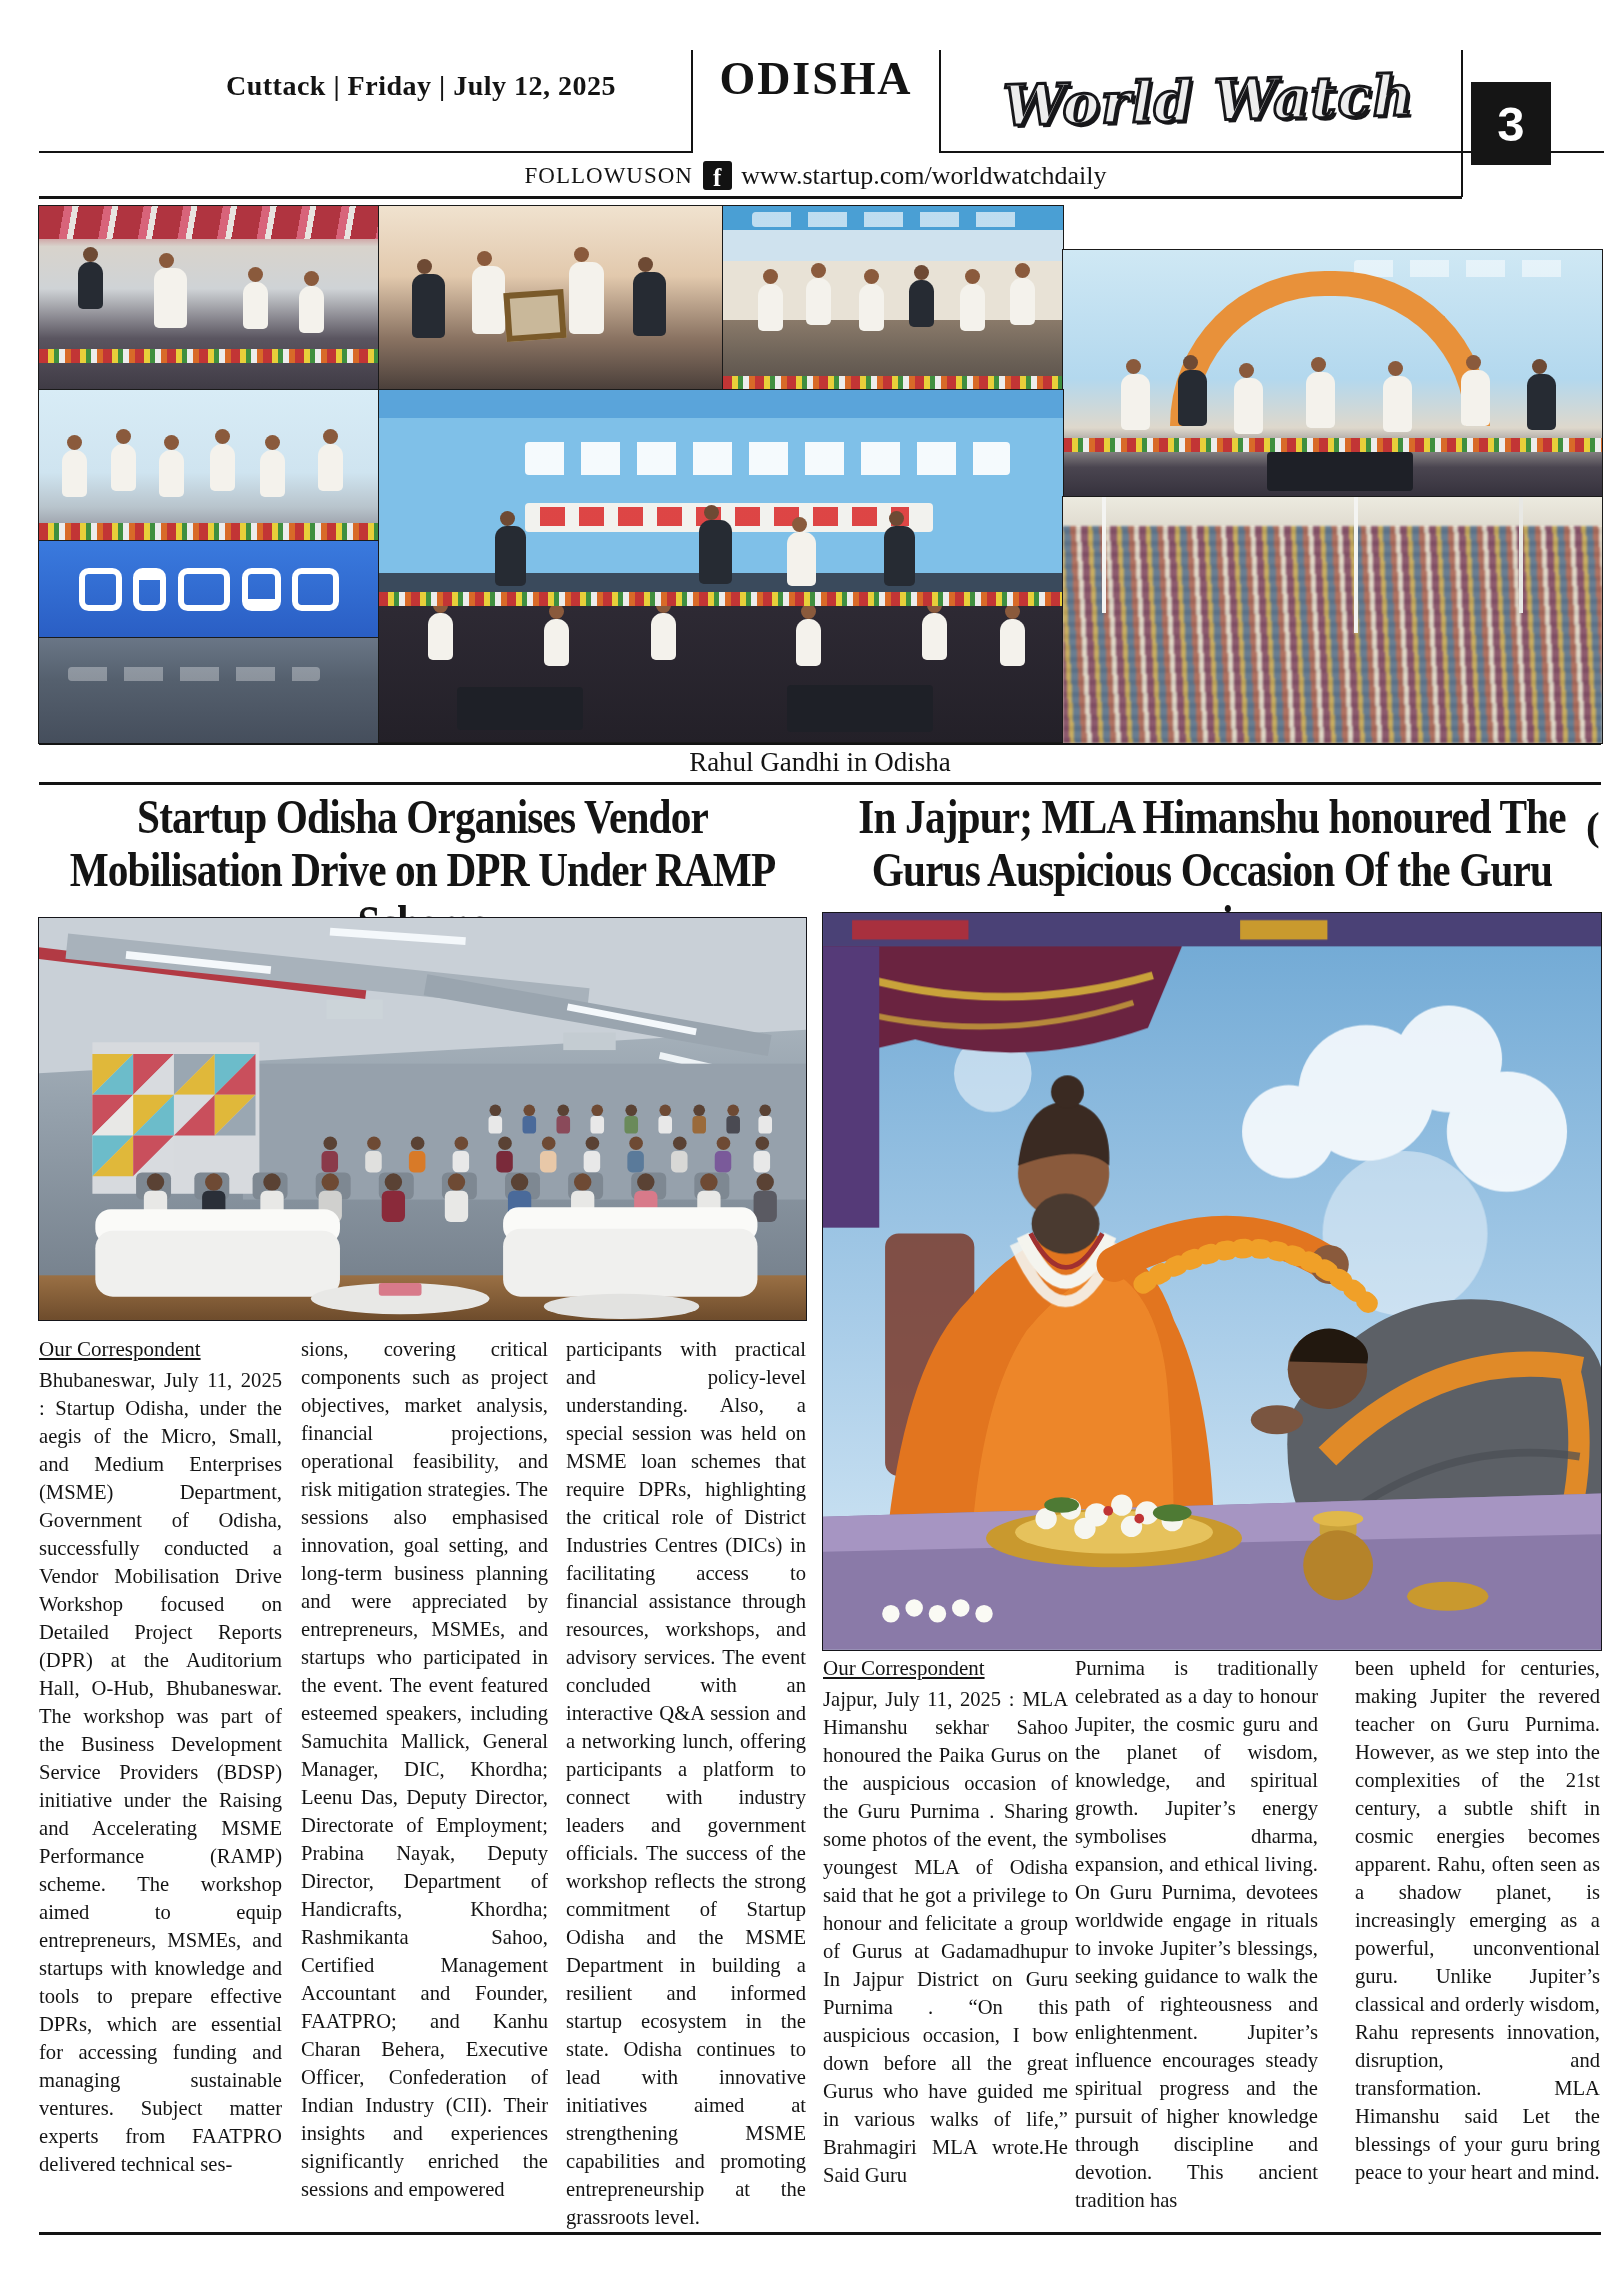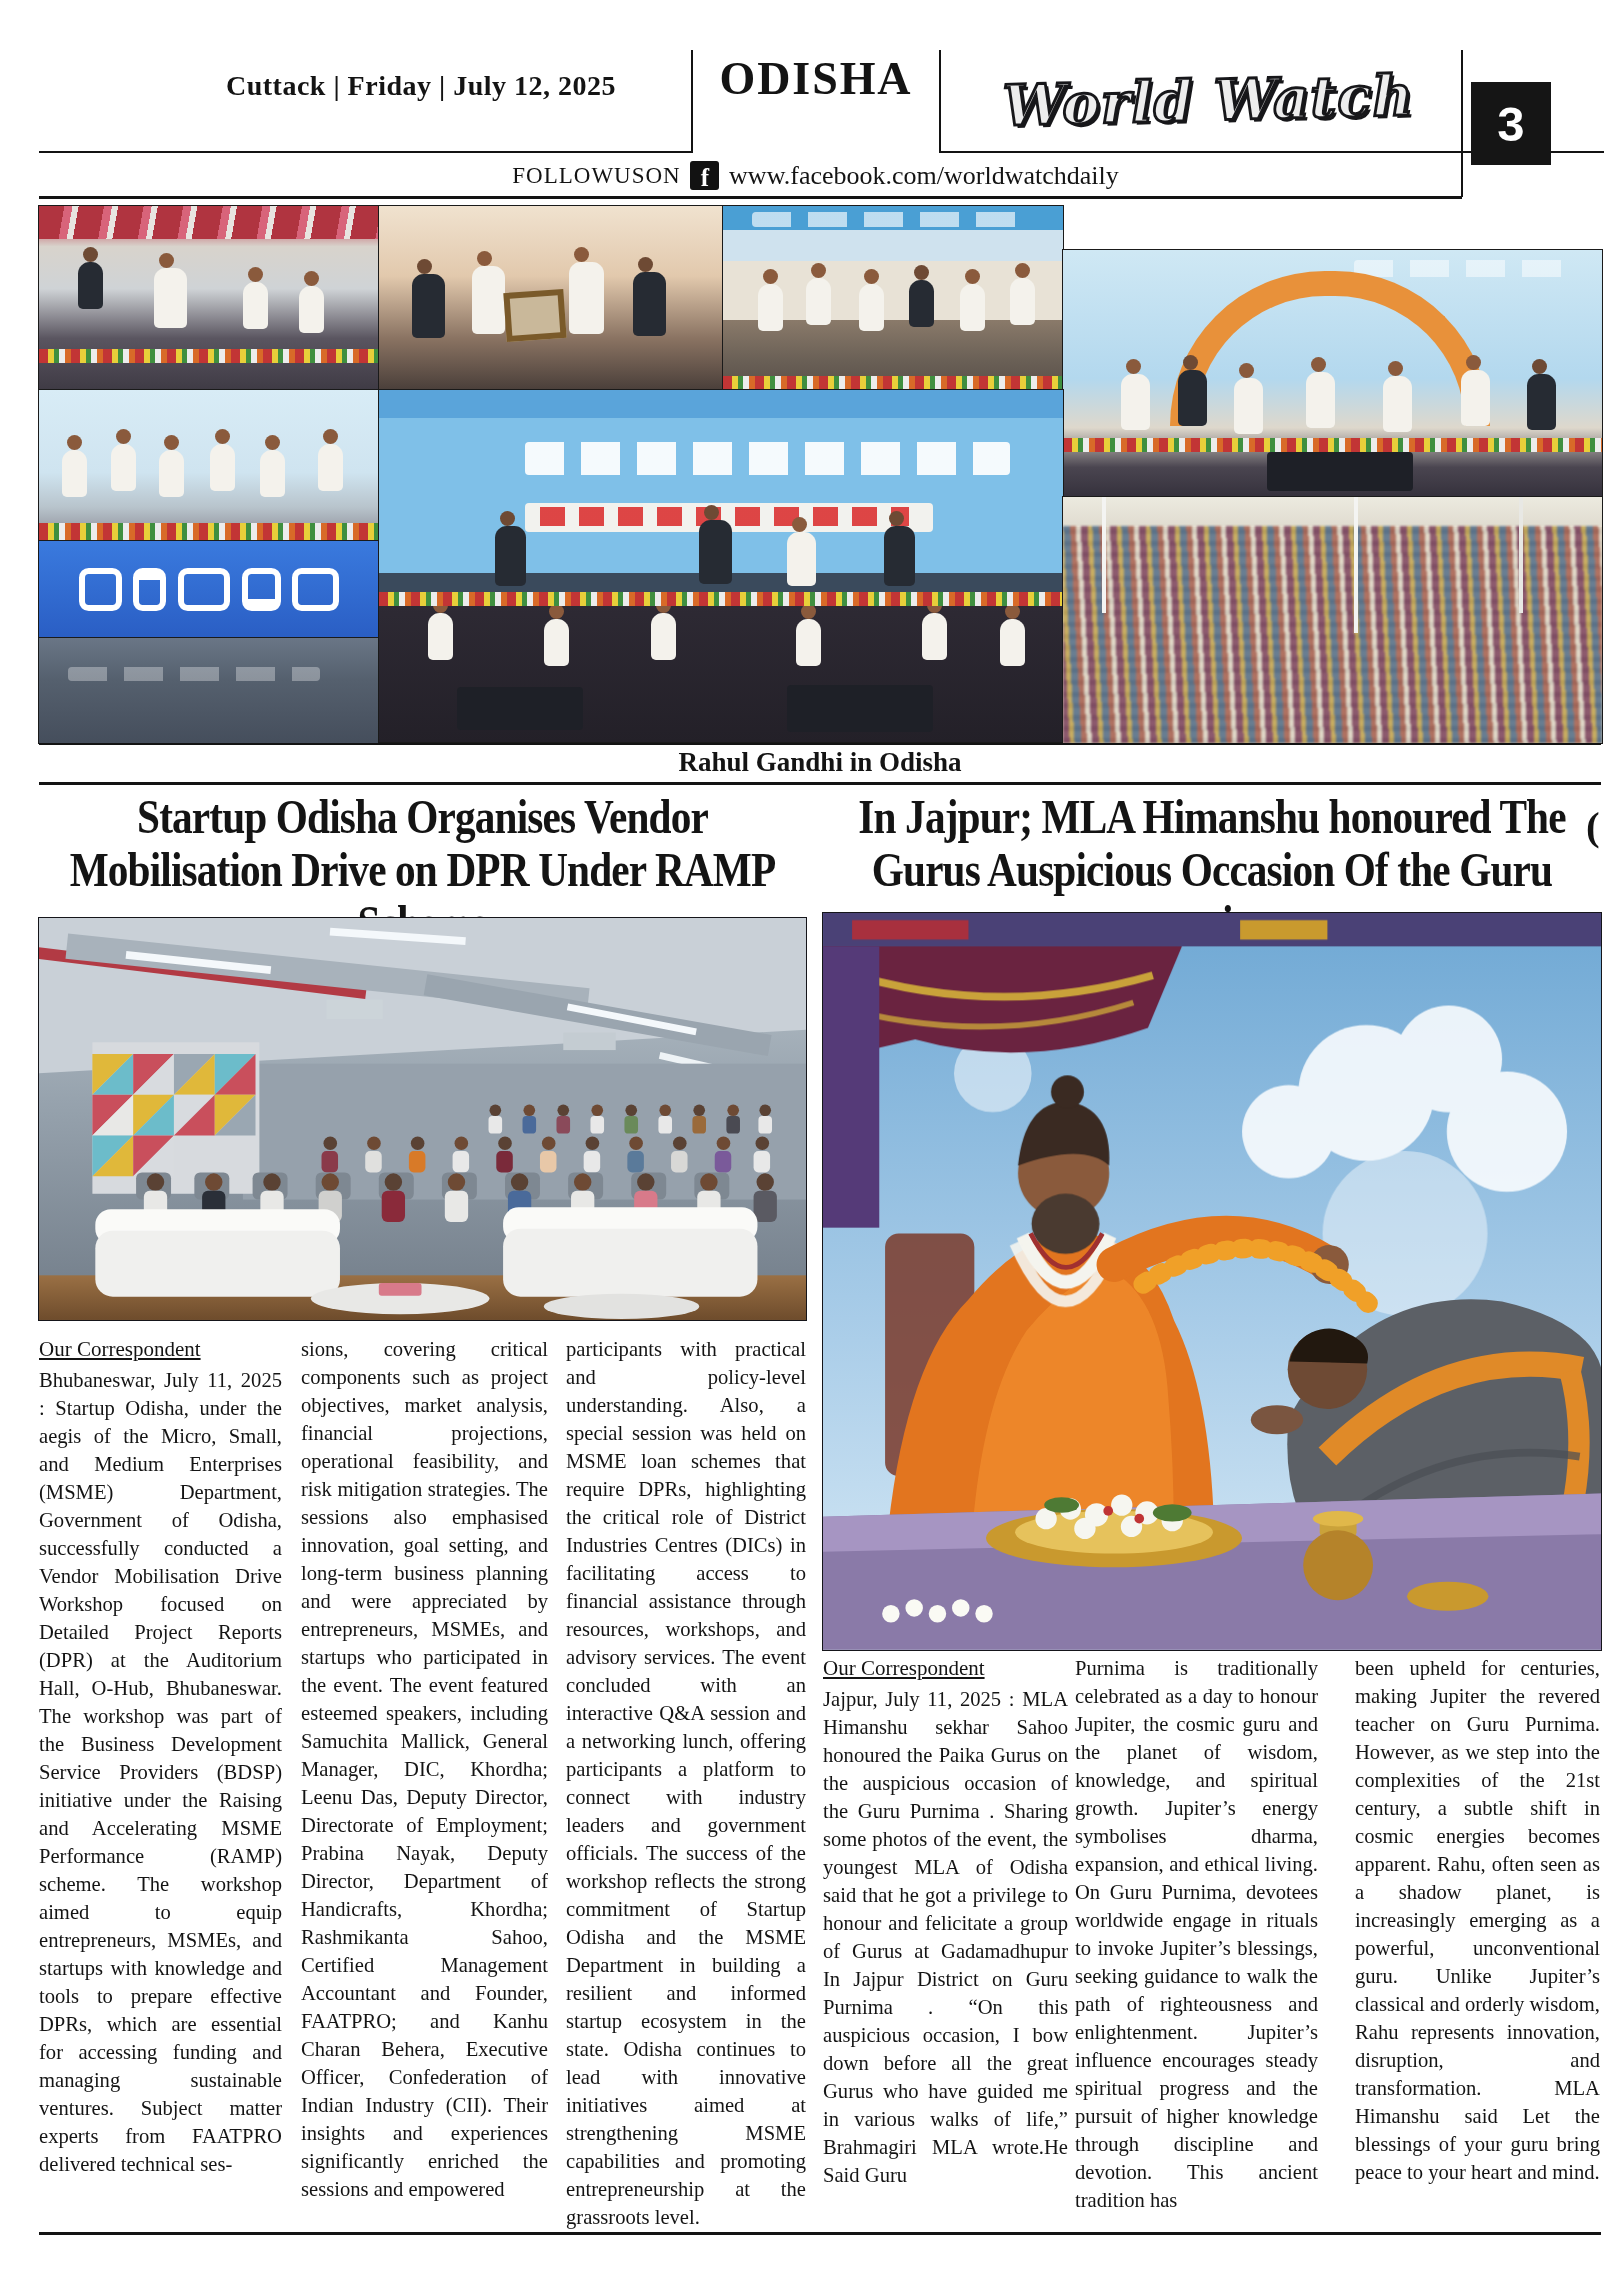--- a/index.html
+++ b/index.html
@@ -33,21 +33,21 @@
              background:repeating-linear-gradient(90deg,#c23535 0 8.7px,#e8cf3a 8.7px 15.5px,#3f8f3f 15.5px 20.4px,#ececec 20.4px 26px,#d86a28 26px 32px); }
   .dashes-w { position:absolute; height:33px; background:repeating-linear-gradient(90deg,rgba(255,255,255,.92) 0 39px,transparent 39px 56px); border-radius:3.9px; }
   .dashes-r { position:absolute; height:19.4px; background:repeating-linear-gradient(90deg,rgba(220,60,60,.95) 0 25px,transparent 25px 39px); }
   .odia-banner { position:absolute; left:0; top:335px; width:340px; height:97px; background:linear-gradient(180deg,#3a7ade,#2a5ec4);
                  display:flex; align-items:center; justify-content:center; gap:11.6px; outline:1.9px solid #1a1a1a; }
   .og { display:inline-block; border:6.8px solid #fff; border-radius:9.7px; height:43px; }
   .garland-arc { position:absolute; left:107px; top:21.3px; width:320px; height:155px; border:25px solid #e8913a; border-bottom:none; border-radius:320px 320px 0 0; }
   .spk { position:absolute; background:#1e2027; border-radius:3.9px; }
 
   
-  .caption { left:39px; top:747px; width:1562px; text-align:center; font-size:27px; font-weight:bold; }
+  .caption { left:39px; top:747px; width:1562px; text-align:center; font-size:27px; font-weight:normal; }
   .hl-outer { top:790px; overflow:visible; }
   .hl { font-weight:bold; font-size:48px; line-height:53px; text-align:center; letter-spacing:-1px; transform:scaleX(.86); transform-origin:50% 0; }
   .stray { left:1586px; top:802px; font-size:41px; font-weight:bold; }
 
   
   .photo-frame { outline:1.9px solid #15151a; overflow:hidden; background:#9aa4ae; }
 
   
   .col { position:absolute; text-align:justify; font-size:20.6px; line-height:28px; overflow:hidden; }
   .byline { text-decoration:underline; font-size:21px; margin-bottom:2.9px; text-align:left; }
@@ -63,21 +63,21 @@
 <div class="abs ww-logo">World Watch</div>
 <div class="abs rule" style="left:941px; top:151px; width:520px; height:1.9px;"></div>
 <div class="abs vline" style="left:1461px; top:50px; height:147px;"></div>
 <div class="abs rule" style="left:1463px; top:151px; width:142px; height:1.9px;"></div>
 <div class="abs pagebox">
     <span>3</span>
   </div>
 <div class="abs follow">
   <span class="fuo">FOLLOWUSON</span>
   <span class="fb-ic">f</span>
-  <span class="url">www.facebook.com/worldwatchdaily</span>
+  <span class="url">www.startup.com/worldwatchdaily</span>
 </div>
 <div class="abs rule" style="left:39px; top:196px; width:1423px; height:2.9px;"></div>
 
 <div class="abs collage">
 
   <div class="ph" style="left:0; top:0; width:340px; height:184px;
        background:linear-gradient(180deg,#a63a44 0%,#c97f86 14%,#d8d3cc 22%,#cfd3d6 45%,#5a5560 72%,#3f3b45 100%);">
     <div style="position:absolute; left:0; top:0; right:0; height:33px;
          background:repeating-linear-gradient(100deg,#b03440 0 25px,#d8647a 25px 33px,#e8e4e0 33px 39px);"></div>
     <span class="pw" style="left:115px; top:62px; width:33px; height:60px;"></span>

